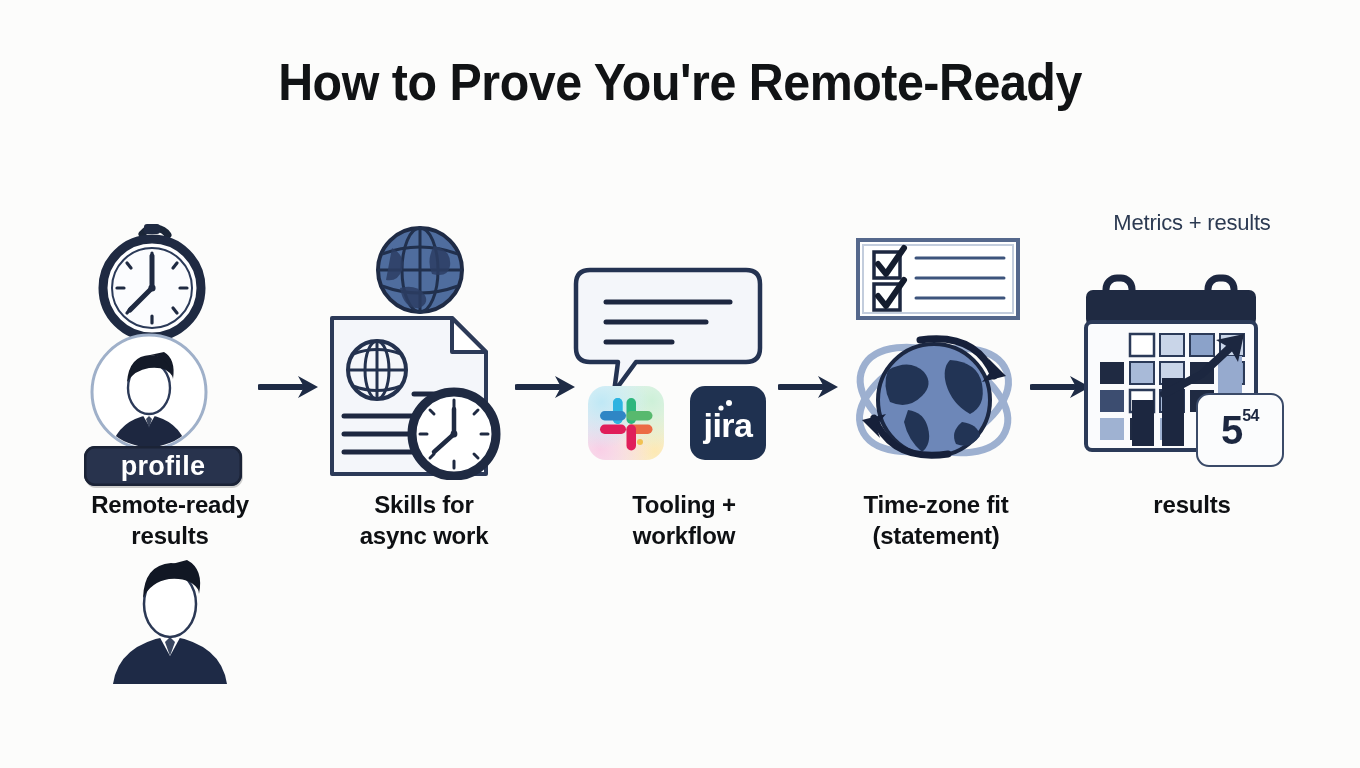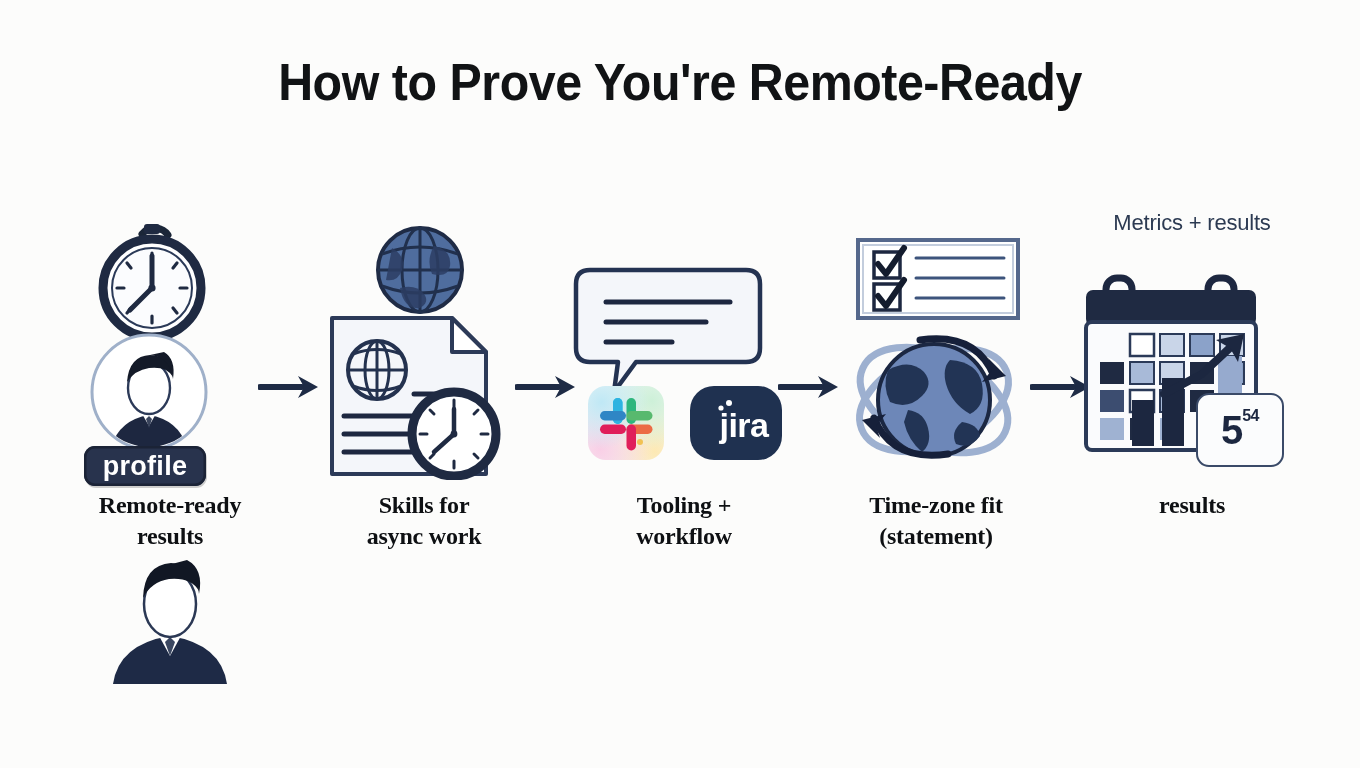--- a/index.html
+++ b/index.html
@@ -51,21 +51,20 @@
     position: absolute;
     left: 0;
     top: 272px;
     width: 248px;
     text-align: center;
     font-size: 24px;
     font-weight: bold;
     line-height: 1.28;
     color: #0e1013;
     letter-spacing: -0.2px;
-    font-family: Liberation Serif, serif;
   }
   .step-caption {
     position: absolute;
     left: 0;
     top: -8px;
     width: 248px;
     text-align: center;
     font-size: 22px;
     color: #2c3a52;
     letter-spacing: -0.2px;
@@ -79,21 +78,21 @@
     height: 30px;
   }
   .ink-dark { stroke: #1b2638; fill: none; stroke-linecap: round; stroke-linejoin: round; }
   .paper { fill: #f4f6fa; }
 
   
   #profile-badge {
     position: absolute;
     left: 38px;
     top: 228px;
-    width: 122px;
+    width: 158px;
     height: 40px;
     background: #28334d;
     border-radius: 11px;
     box-shadow: 0 0 0 2.5px #1b2336 inset, 1px 2px 0 rgba(0,0,0,.18);
     display: flex;
     align-items: center;
     justify-content: center;
   }
   #profile-badge span {
     color: #ffffff;
@@ -104,25 +103,24 @@
   }
 
   
   #jira-badge {
     position: absolute;
     left: 130px;
     top: 168px;
     width: 76px;
     height: 74px;
     background: #1f3150;
-    border-radius: 24px;
+    border-radius: 15px;
     display: flex;
     align-items: center;
     justify-content: center;
-    padding-left: 16px;
   }
   #jira-badge .jira-word {
     color: #ffffff;
     font-size: 34px;
     font-weight: bold;
     letter-spacing: -0.5px;
     line-height: 1;
     position: relative;
     top: 2px;
   }

